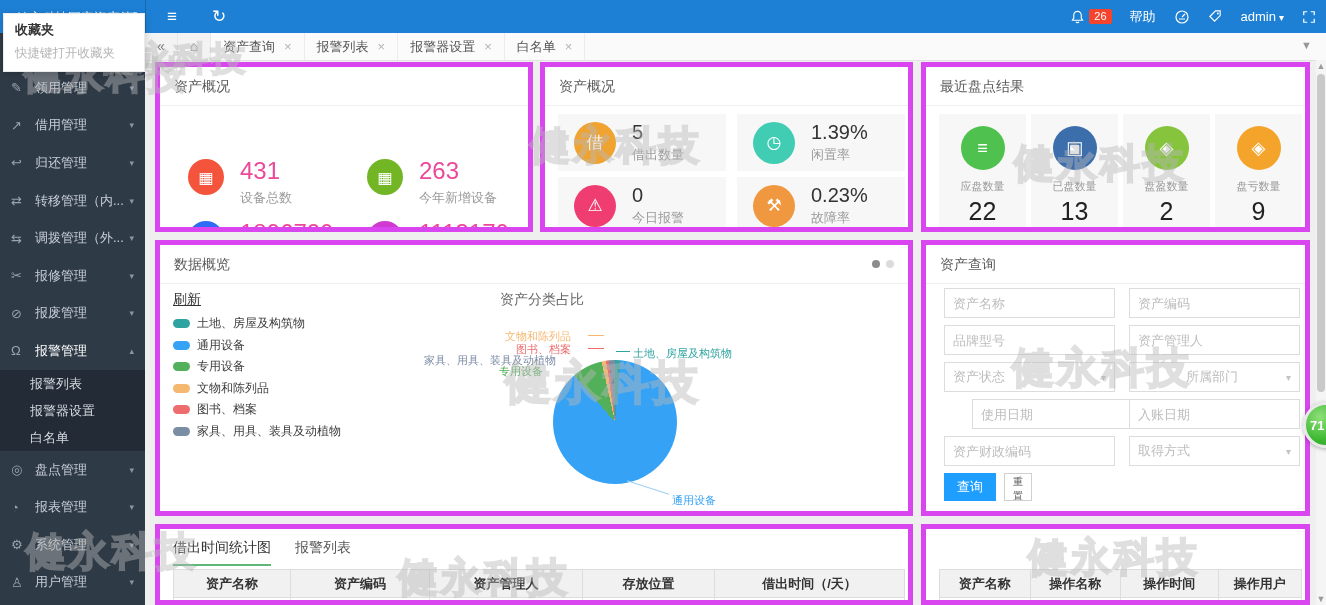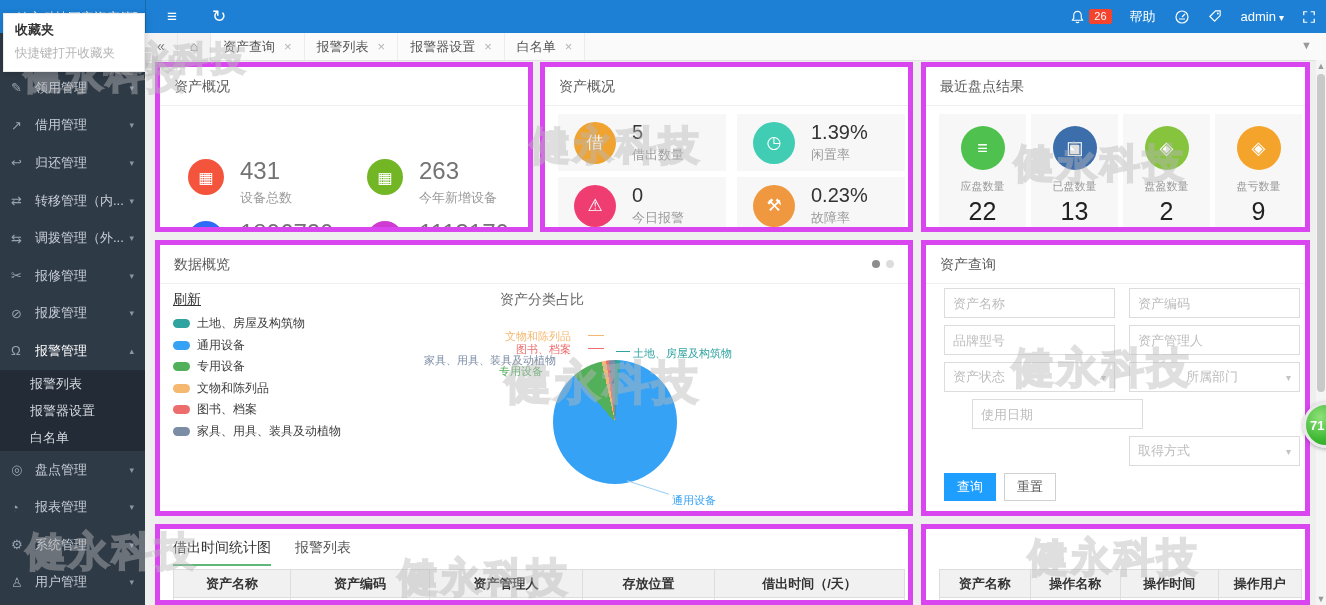--- a/index.html
+++ b/index.html
@@ -35,21 +35,21 @@
   .m-item.open{color:#fff;}
   .submenu{background:#232b36;}
   .sm-item{height:27px;line-height:27px;padding-left:30px;font-size:13px;color:#d4d9df;cursor:pointer;}
   
   .panel{position:absolute;background:#fff;border:5px solid #d946ef;box-sizing:border-box;overflow:hidden;}
   .p-h{height:38px;line-height:38px;padding:0 14px;border-bottom:1px solid #efefef;font-size:14px;color:#5a5a5a;position:relative;}
   
   .stat{position:absolute;display:flex;}
   .circ{width:36px;height:36px;border-radius:50%;color:#fff;display:flex;align-items:center;justify-content:center;font-size:16px;flex:0 0 36px;}
   .stat .tx{margin-left:16px;}
-  .stat .v{font-size:24px;color:#737373;line-height:24px;}
+  .stat .v{font-size:24px;color:#ec4899;line-height:24px;}
   .stat .l{font-size:13px;color:#9a9a9a;margin-top:6px;text-align:right;}
   .gbox{position:absolute;background:#f7f7f7;display:flex;align-items:center;padding:0 0 0 16px;box-sizing:border-box;}
   .gbox .circ{width:42px;height:42px;flex:0 0 42px;font-size:17px;}
   .gbox .tx{margin-left:16px;}
   .gbox .v{font-size:20px;color:#333;line-height:20px;}
   .gbox .l{font-size:13px;color:#9a9a9a;margin-top:4px;}
   .card{position:absolute;width:87px;height:113px;background:#f7f7f7;text-align:center;}
   .card .circ{width:44px;height:44px;margin:12px auto 0;font-size:18px;}
   .card .l{font-size:11px;color:#9a9a9a;margin-top:9px;}
   .card .v{font-size:25px;color:#222;margin-top:3px;}
@@ -68,21 +68,21 @@
   .lead{position:absolute;height:1px;}
   
   .f-input{position:absolute;width:171px;height:30px;border:1px solid #dcdcdc;box-sizing:border-box;
            font-size:13px;color:#444;padding:0 8px;background:#fff;font-family:inherit;}
   .f-input::placeholder{color:#bdbdbd;}
   .f-select{position:absolute;width:171px;height:30px;border:1px solid #dcdcdc;box-sizing:border-box;
             background:#fff;display:flex;align-items:center;padding:0 8px;cursor:pointer;}
   .f-select .ph{flex:1;color:#bdbdbd;font-size:13px;}
   .f-select .cr{color:#c3c3c3;font-size:10px;}
   .btn-q{position:absolute;width:52px;height:28px;background:#1e9fff;color:#fff;border:none;font-size:13px;cursor:pointer;font-family:inherit;}
-  .btn-r{position:absolute;width:52px;height:28px;background:#fff;color:#555;border:1px solid #d0d0d0;font-size:13px;cursor:pointer;font-family:inherit;box-sizing:border-box;}
+  .btn-r{position:absolute;width:28px;height:28px;background:#fff;color:#555;border:1px solid #d0d0d0;font-size:10px;cursor:pointer;font-family:inherit;box-sizing:border-box;}
   
   table.tbl{position:absolute;border-collapse:collapse;font-size:13px;table-layout:fixed;}
   .tbl th{background:#f1f1f1;border:1px solid #ddd;font-weight:bold;color:#333;height:27px;padding:0 4px;overflow:hidden;white-space:nowrap;}
   .tbl td{border:1px solid #e4e4e4;height:26px;text-align:center;color:#666;vertical-align:top;padding-top:3px;overflow:hidden;white-space:nowrap;background:#fff;}
   .sub-tabs{position:absolute;left:13px;top:10px;display:flex;gap:24px;font-size:14px;}
   .sub-tab{cursor:pointer;color:#555;padding-bottom:7px;}
   .sub-tab.on{color:#333;border-bottom:2px solid #5fb878;}
   
   .tooltip{position:absolute;left:3px;top:13px;width:118px;background:#fff;border:1px solid #ebebeb;
            box-shadow:0 2px 8px rgba(0,0,0,.18);z-index:100;padding:7px 11px 9px;}
@@ -381,20 +381,22 @@
     <input class="f-input" style="left: 203px; top: 80px;" placeholder="资产管理人">
     <div class="f-select" style="left:18px;top:117px;">
       <span class="ph">资产状态</span>
       <span class="cr">▾</span>
     </div>
     <div class="f-select" style="left:203px;top:117px;text-align:center;">
       <span class="ph">所属部门</span>
       <span class="cr">▾</span>
     </div>
     <input class="f-input" style="left: 18px; top: 154px; margin-left: 28px;" placeholder="使用日期">
+    <input class="f-input" style="left: 203px; top: 154px;" placeholder="入账日期">
+    <input class="f-input" style="left: 18px; top: 191px;" placeholder="资产财政编码">
     <div class="f-select" style="left:203px;top:191px;">
       <span class="ph">取得方式</span>
       <span class="cr">▾</span>
     </div>
     <button class="btn-q" style="left:18px;top:228px;">查询</button>
     <button class="btn-r" style="left:78px;top:228px;">重置</button>
   </div>
 
   <div class="panel" style="left:155px;top:524px;width:758px;height:81px;">
     <div class="sub-tabs">

